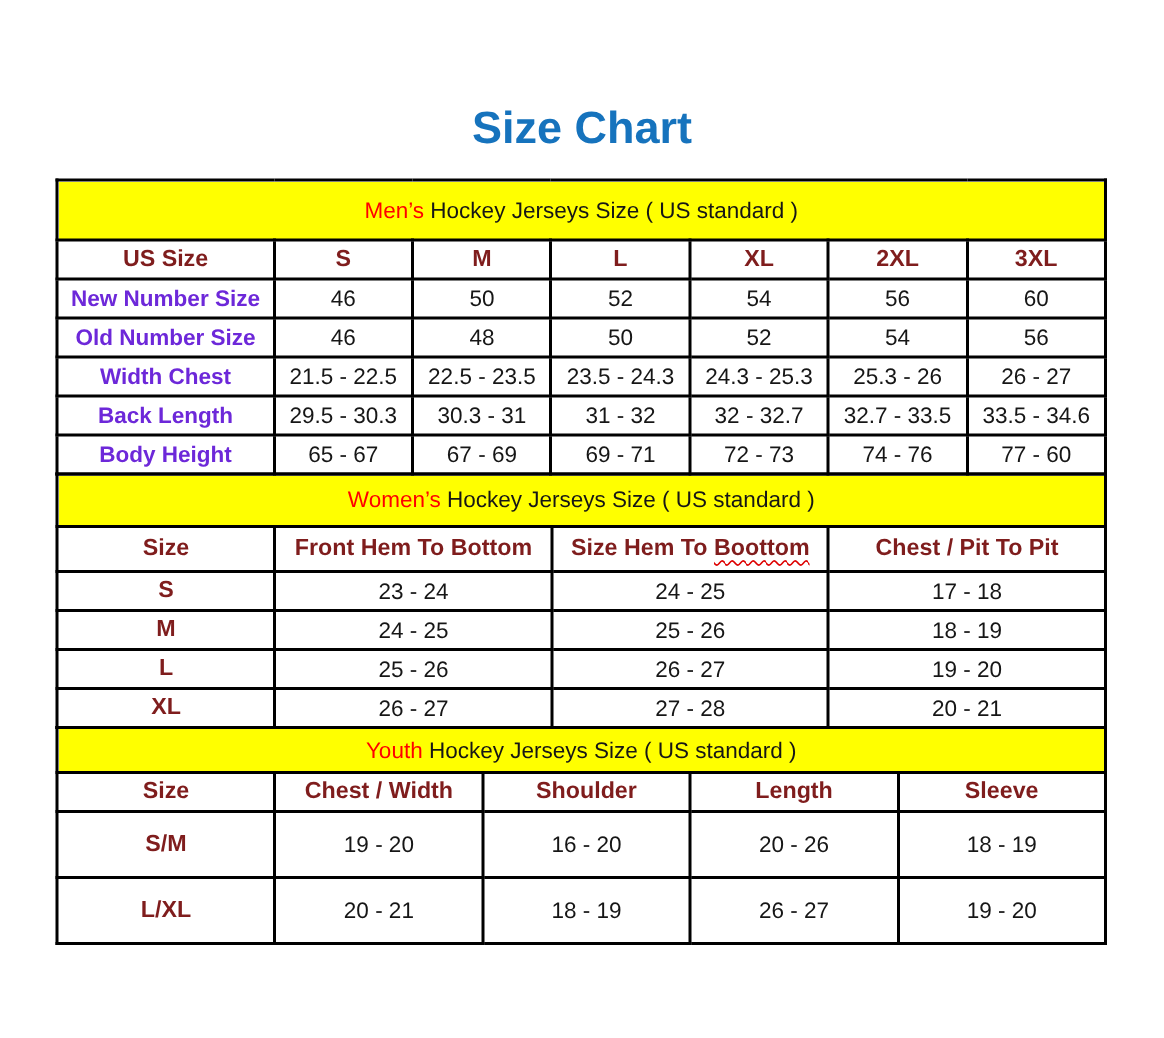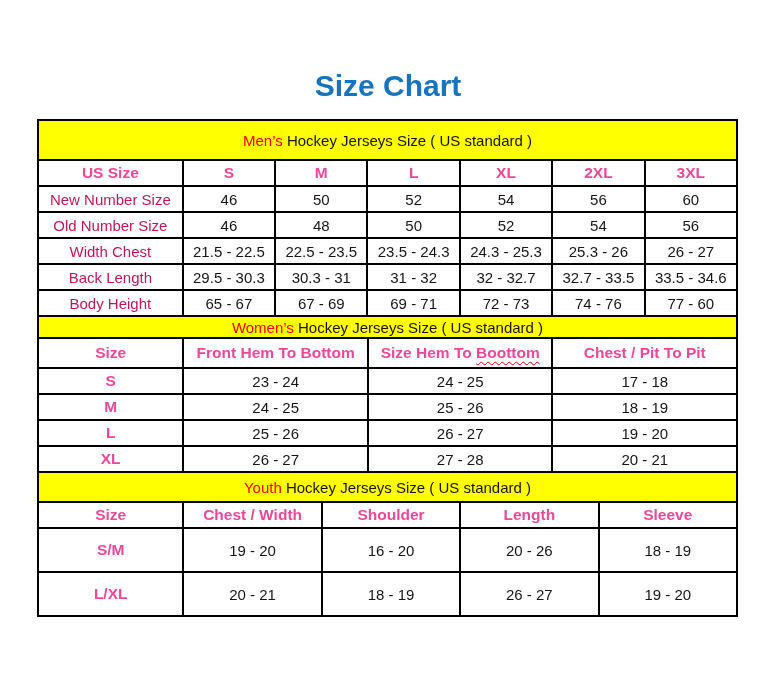--- a/index.html
+++ b/index.html
@@ -35,29 +35,29 @@
     padding:0 2px;
     font-size:15px;font-weight:normal;color:#161616;
     overflow:hidden;white-space:nowrap;
   }
   .section-cell{
     background:var(--yellow);
     font-weight:bold;font-size:17px;color:#000;
   }
   .accent{color:var(--red);}
   tr.sec-mens{height:40px;}
-  tr.sec-womens{height:22px;}
+  tr.sec-womens{height:35px;}
   tr.sec-youth{height:30px;padding-left:48px;}
   tr.mens-cols th, tr.mens-data td{height:26px;}
   tr.womens-cols th{height:30px;}
   tr.womens-data td{height:26px;}
   tr.youth-cols th{height:26px;}
   tr.youth-data td{height:44px;}
-  th.colhead, td.rowhead{font-weight:bold;color:#ec4899;font-size:15.5px;}
-  td.rowlabel{font-weight:normal;color:#be185d;}
+  th.colhead, td.rowhead{font-weight:bold;color:#7f1d1d;font-size:15.5px;}
+  td.rowlabel{font-weight:bold;color:#6d28d9;}
   .squiggle{
     text-decoration-line:underline;
     text-decoration-style:wavy;
     text-decoration-color:var(--squiggle);
     text-decoration-thickness:1px;
     text-underline-offset:3px;
     text-decoration-skip-ink:none;
   }
 </style>
 </head>

